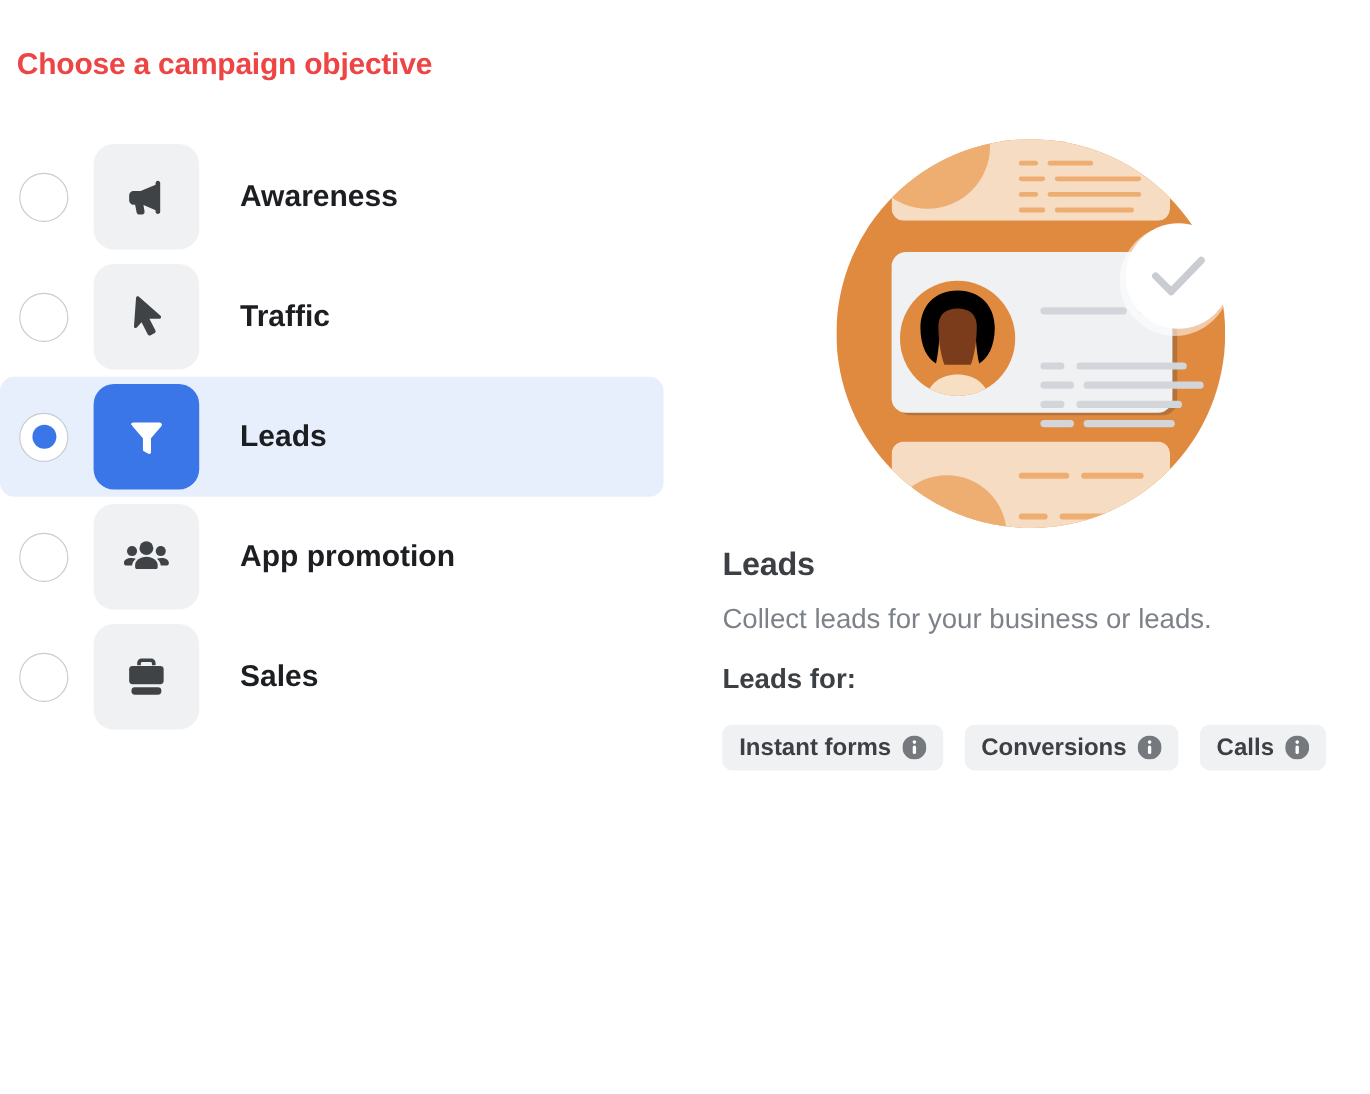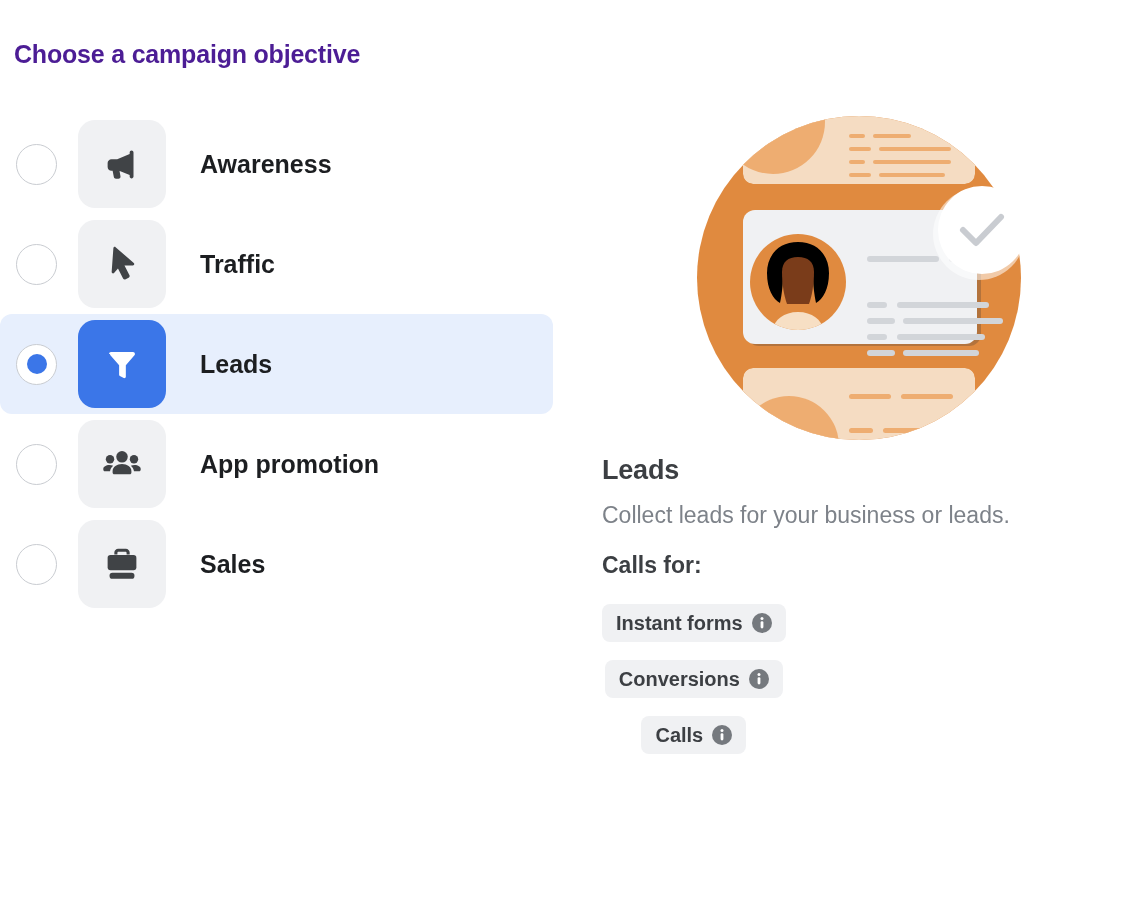--- a/index.html
+++ b/index.html
@@ -17,21 +17,21 @@
   }
 
   
   .page-title {
     position: absolute;
     left: 14px;
     top: 40px;
     font-size: 25px;
     font-weight: bold;
     letter-spacing: -0.2px;
-    color: #4c1d95;
+    color: #ef4444;
   }
 
   
   .objective-list {
     position: absolute;
     left: 0;
     top: 114px;
     width: 560px;
   }
   .objective-row {
@@ -143,22 +143,22 @@
     font-size: 23px;
     font-weight: bold;
     color: #3c3f43;
   }
 
   .chips {
     position: absolute;
     left: 0;
     top: 494px;
     display: flex;
-    flex-direction: column;
-    align-items: center;
+    flex-direction: row;
+    align-items: flex-end;
     gap: 18px;
   }
   .chip {
     display: inline-flex;
     align-items: center;
     gap: 9px;
     height: 38px;
     padding: 0 14px;
     border-radius: 8px;
     background: #f0f1f3;
@@ -327,21 +327,21 @@
       </g>
 
       <circle cx="282" cy="118" r="46" fill="#ffffff" opacity="0.55"></circle>
       <circle cx="285" cy="114" r="44" fill="#ffffff"></circle>
       <path d="M266 114l13 13 25-26" fill="none" stroke="#c9ccd1" stroke-width="6" stroke-linecap="round" stroke-linejoin="round"></path>
     </svg>
   </div>
 
   <div class="detail-title">Leads</div>
   <div class="detail-desc">Collect leads for your business or leads.</div>
-  <div class="good-for-label">Calls for:</div>
+  <div class="good-for-label">Leads for:</div>
 
   <div class="chips">
     <div class="chip">
       <span>Instant forms</span>
       <svg class="info-icon" viewBox="0 0 20 20">
         <circle cx="10" cy="10" r="10" fill="#75797e"></circle>
         <circle cx="10" cy="5.4" r="1.5" fill="#ffffff"></circle>
         <rect x="8.6" y="8.2" width="2.8" height="7.2" rx="1.4" fill="#ffffff"></rect>
       </svg>
     </div>

